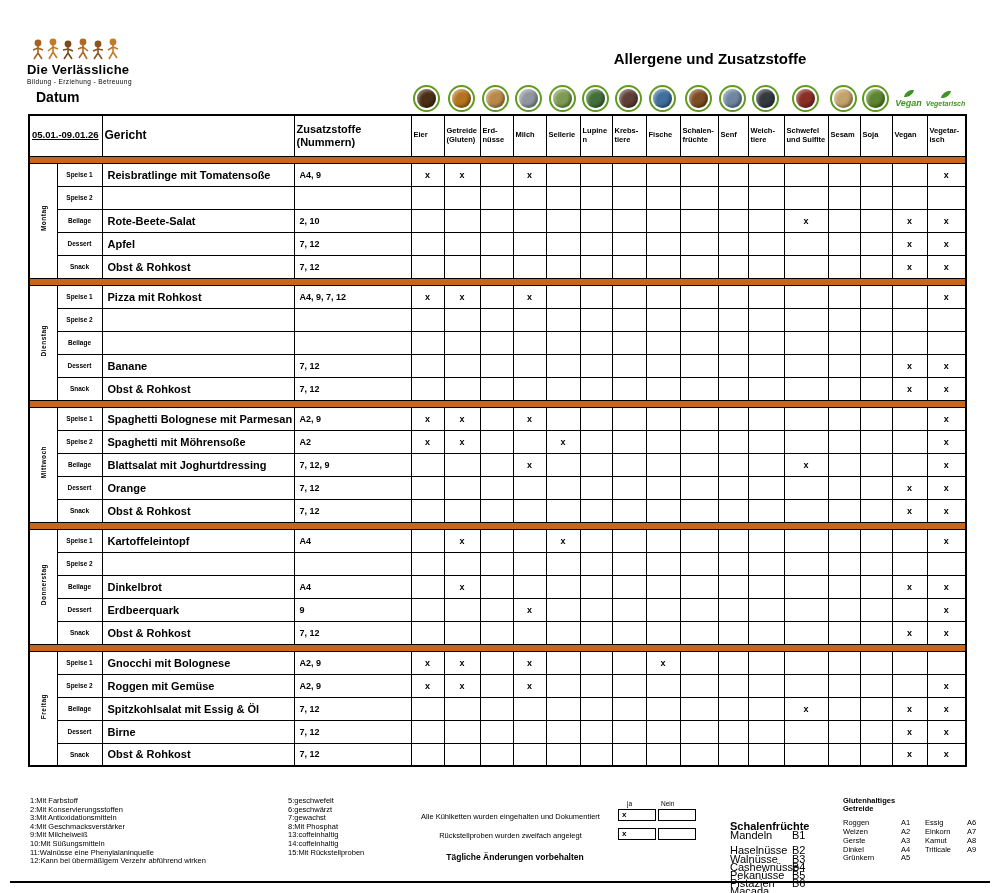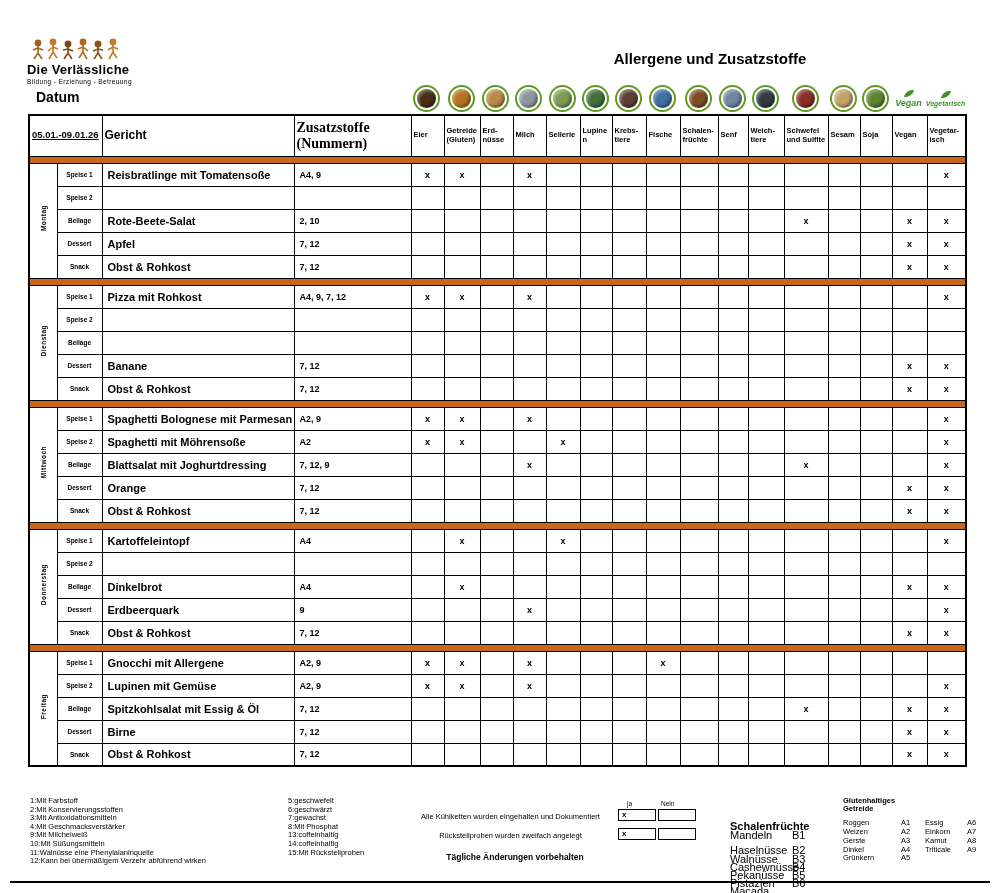--- a/index.html
+++ b/index.html
@@ -30,21 +30,21 @@
   .leaf-svg { margin-bottom:1px; }
 
   
   table.menu { position:absolute; left:28px; top:114px; width:937px;
                border-collapse:collapse; table-layout:fixed; border:2px solid #000; }
   table.menu th, table.menu td { border:1px solid #000; overflow:hidden; vertical-align:middle; }
   table.menu thead tr { height:41px; }
   table.menu thead th { font-weight:bold; text-align:left; padding:2px; overflow-wrap:anywhere; line-height:1.15; }
   th.week     { font-size:9.5px; text-decoration:underline; }
   th.gericht-h{ font-size:12px; }
-  th.zusatz-h { font-size:14px; text-align:left; padding-left:4px;font-family:Liberation Serif, serif; }
+  th.zusatz-h { font-size:11px; text-align:left; padding-left:4px; }
   th.al-h     { font-size:7.5px; }
 
   tr.sep td   { height:7px; padding:0; }
   tr.meal-row { height:23px; }
   td.day-cell { text-align:center; }
   td.day-cell .vert { writing-mode:vertical-rl; transform:rotate(180deg);
                       font-size:6.5px; font-weight:bold; letter-spacing:.5px; display:inline-block; }
   td.meal-cell  { font-size:6.5px; font-weight:bold; text-align:center; padding:0 1px; }
   td.dish-cell  { font-size:11px; font-weight:bold; text-align:left; padding:0 3px 0 5px; white-space:nowrap; }
   td.zusatz-cell{ font-size:9px; font-weight:bold; text-align:left; padding-left:5px; }
@@ -683,42 +683,42 @@
         <td class="mark-cell"></td>
         <td class="mark-cell">x</td>
         <td class="mark-cell">x</td>
       </tr>
       <tr class="sep">
         <td colspan="20" style="background:#c7671e"></td>
       </tr>
       <tr class="meal-row">
         <td class="day-cell" rowspan="5"><span class="vert">Freitag</span></td>
         <td class="meal-cell">Speise 1</td>
-        <td class="dish-cell">Gnocchi mit Allergene</td>
+        <td class="dish-cell">Gnocchi mit Bolognese</td>
         <td class="zusatz-cell">A2, 9</td>
         <td class="mark-cell">x</td>
         <td class="mark-cell">x</td>
         <td class="mark-cell"></td>
         <td class="mark-cell">x</td>
         <td class="mark-cell"></td>
         <td class="mark-cell"></td>
         <td class="mark-cell"></td>
         <td class="mark-cell">x</td>
         <td class="mark-cell"></td>
         <td class="mark-cell"></td>
         <td class="mark-cell"></td>
         <td class="mark-cell"></td>
         <td class="mark-cell"></td>
         <td class="mark-cell"></td>
         <td class="mark-cell"></td>
         <td class="mark-cell"></td>
       </tr>
       <tr class="meal-row">
         <td class="meal-cell">Speise 2</td>
-        <td class="dish-cell">Lupinen mit Gemüse</td>
+        <td class="dish-cell">Roggen mit Gemüse</td>
         <td class="zusatz-cell">A2, 9</td>
         <td class="mark-cell">x</td>
         <td class="mark-cell">x</td>
         <td class="mark-cell"></td>
         <td class="mark-cell">x</td>
         <td class="mark-cell"></td>
         <td class="mark-cell"></td>
         <td class="mark-cell"></td>
         <td class="mark-cell"></td>
         <td class="mark-cell"></td>

